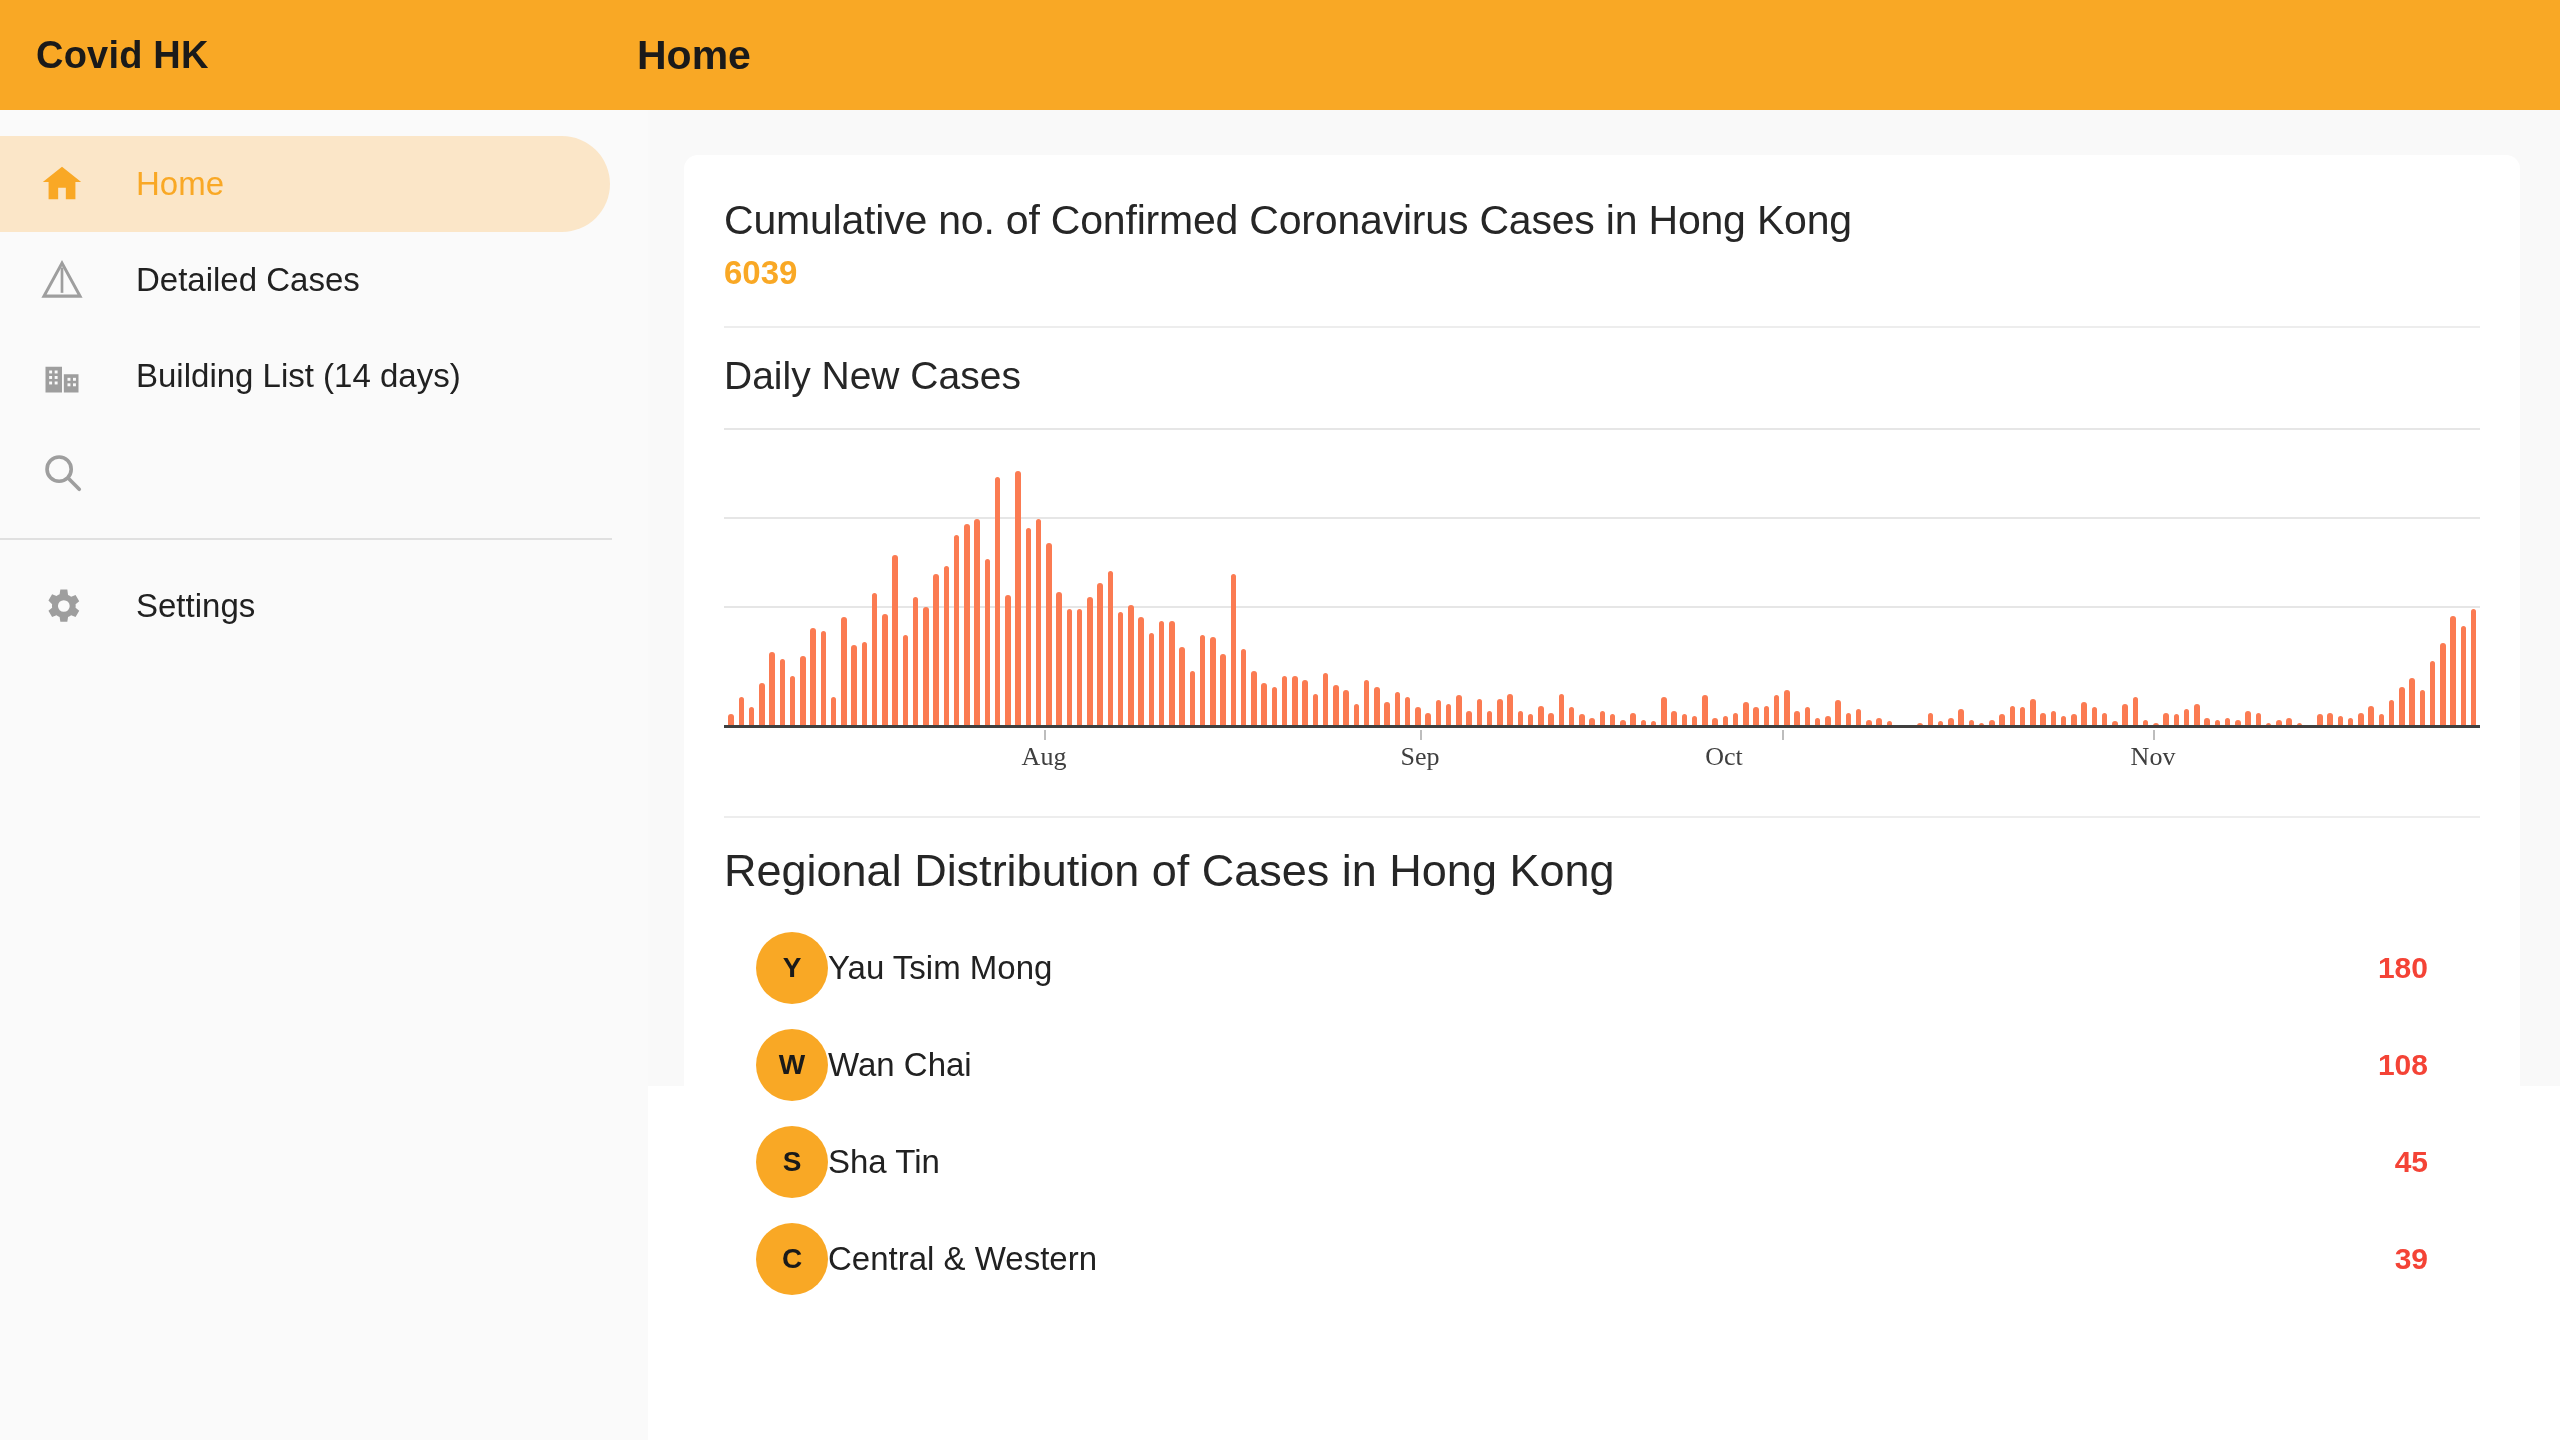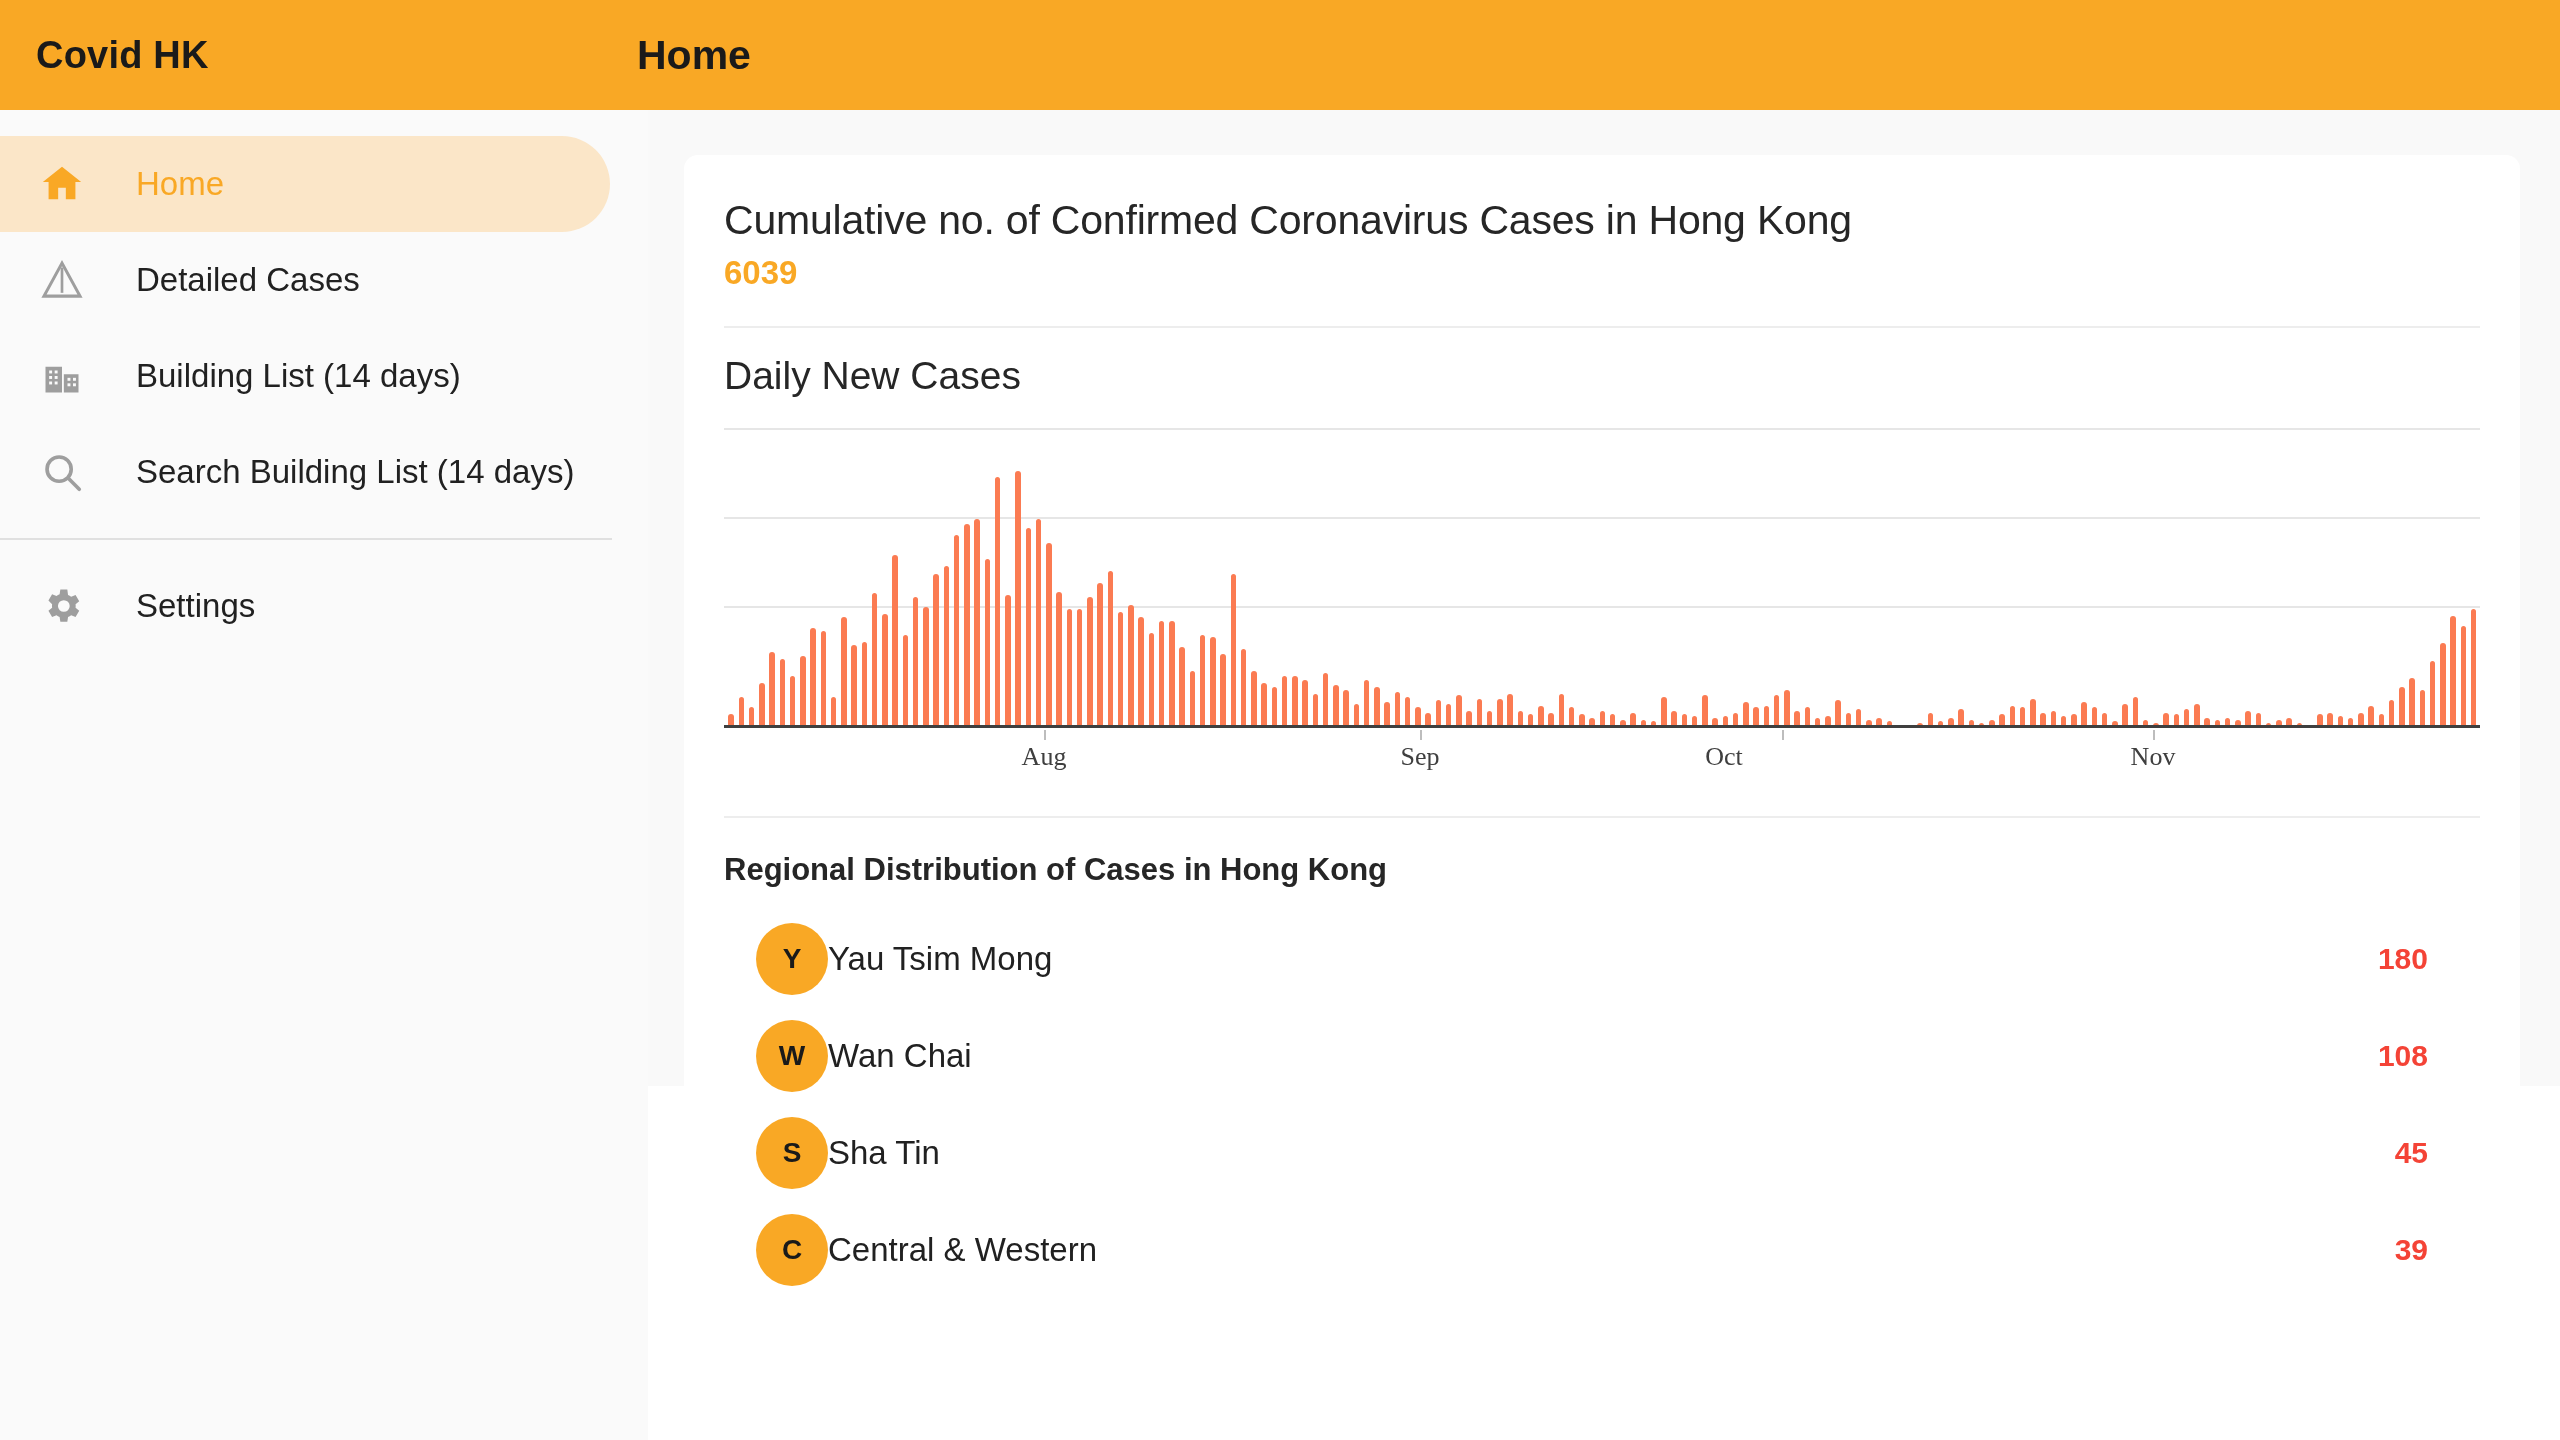--- a/index.html
+++ b/index.html
@@ -144,22 +144,22 @@
     position: absolute; top: 12px;
     font-size: 26px; color: #3f3f3f;
     transform: translateX(-50%);
     white-space: nowrap;
   }
 
   .hr2 { height: 2px; background: #EDEDED; margin-top: 40px; }
 
   
   .region-title {
-    font-size: 31px; color: #262626; font-weight: 700;
-    margin-top: 34px;
+    font-size: 45px; color: #262626; font-weight: 400;
+    margin-top: 27px;
   }
   .region-list { margin-top: 22px; }
   .region-row {
     display: flex; align-items: center;
     height: 97px;
     padding-left: 32px; padding-right: 52px;
   }
   .avatar {
     width: 72px; height: 72px; border-radius: 50%;
     background: #F9A825;
@@ -228,21 +228,20 @@
       <span class="nav-label">Building List (14 days)</span>
     </div>
 
     <div class="nav-item">
       <span class="nav-icon">
         <svg width="46" height="46" viewBox="0 0 24 24" fill="none" stroke="#9E9E9E" stroke-width="1.9" stroke-linecap="round">
           <circle cx="10.5" cy="10.5" r="6.3"></circle>
           <path d="M15.3 15.3L21 21"></path>
         </svg>
       </span>
-      <span class="nav-label">Search Building List (14 days)</span>
     </div>
 
     <div class="nav-divider"></div>
 
     <div class="nav-item">
       <span class="nav-icon">
         <svg width="44" height="44" viewBox="0 0 24 24" fill="#9E9E9E">
           <path d="M19.4 13a7.6 7.6 0 000-2l2-1.6-2-3.4-2.4 1a7.6 7.6 0 00-1.7-1L14.9 3h-3.8l-.4 2.6a7.6 7.6 0 00-1.7 1l-2.4-1-2 3.4L6.6 11a7.6 7.6 0 000 2l-2 1.6 2 3.4 2.4-1a7.6 7.6 0 001.7 1l.4 2.6h3.8l.4-2.6a7.6 7.6 0 001.7-1l2.4 1 2-3.4zM13 15.2a3.2 3.2 0 110-6.4 3.2 3.2 0 010 6.4z"></path>
         </svg>
       </span>

